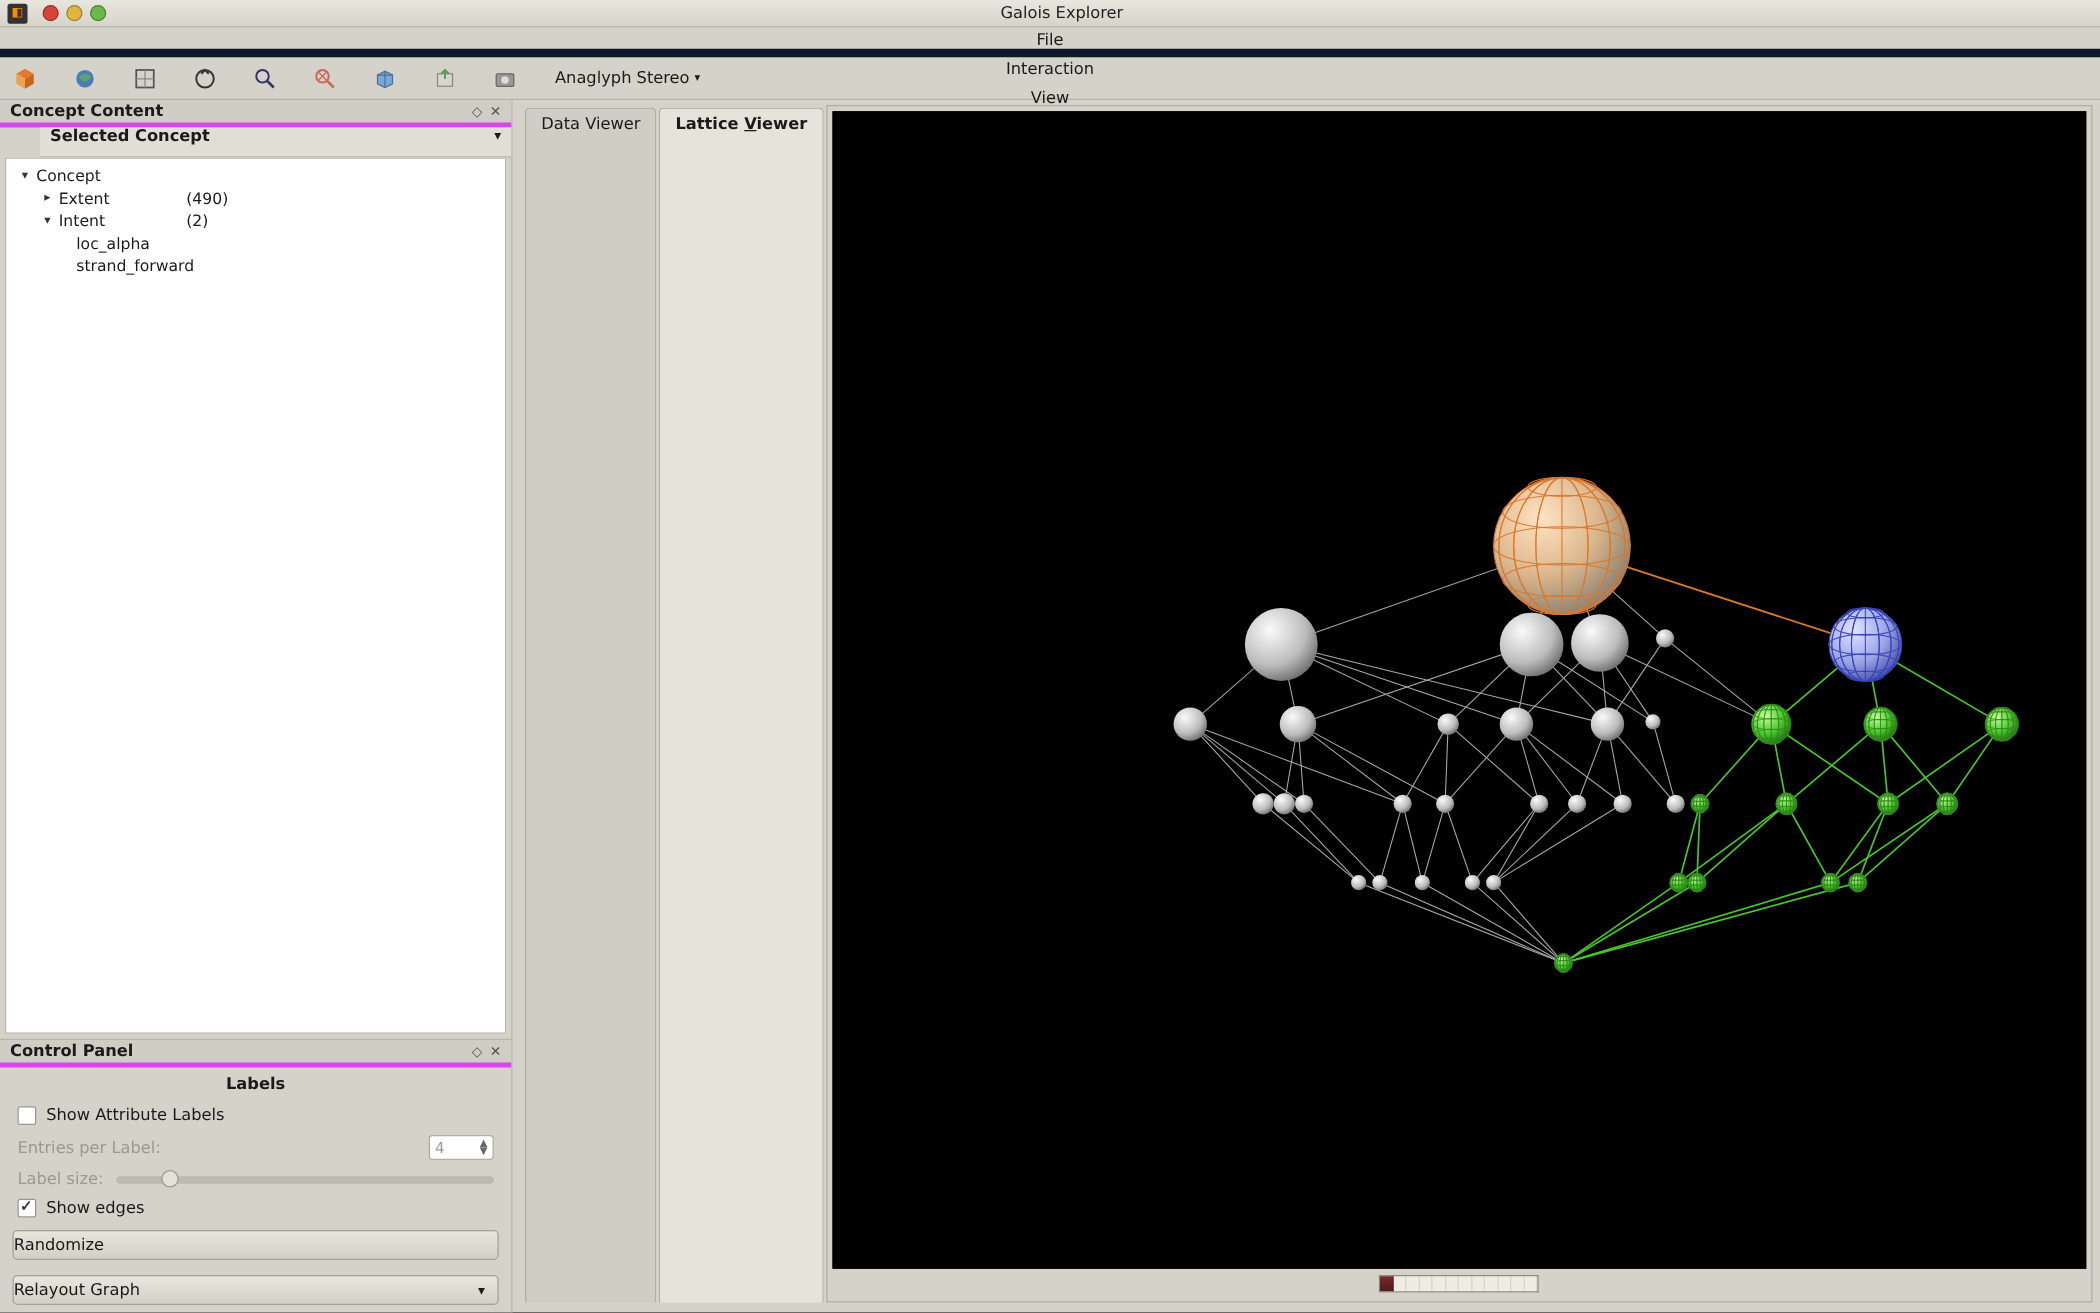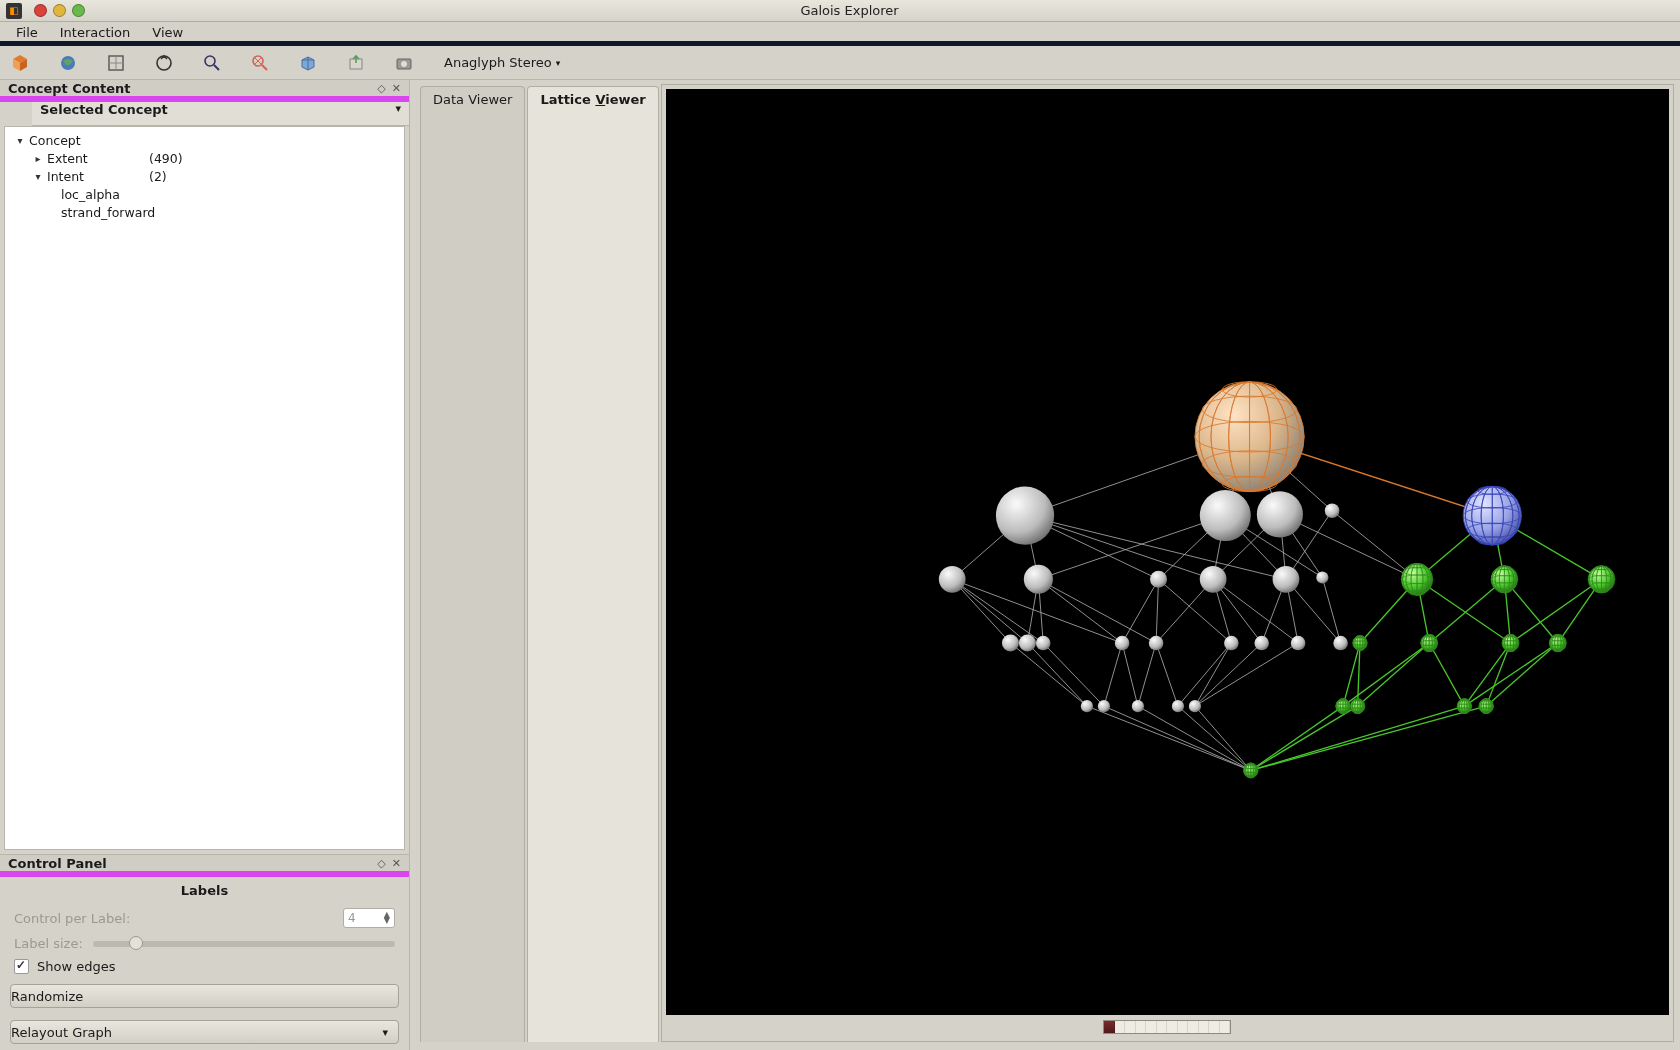--- a/index.html
+++ b/index.html
@@ -8,36 +8,36 @@
 
   
   .titlebar { height: 22px; background: linear-gradient(to bottom, #e9e6de, #d6d3cb); display:flex; align-items:center; padding:0 6px; border-bottom:1px solid #b0ada4;}
   .titlebar .icon { width:16px; height:16px; background:#333; margin-right:6px; border-radius:2px; display:flex; align-items:center; justify-content:center; font-size:10px; color:#ff8a00; }
   .mac-dots { display:flex; gap:6px; margin-left:6px; }
   .mac-dots span { width:13px; height:13px; border-radius:50%; display:inline-block; border:1px solid rgba(0,0,0,.3); }
   .dot-red{background:#d9433a;} .dot-yellow{background:#e1b63e;} .dot-green{background:#6ab94a;}
   .titlebar .title { flex:1; text-align:center; font-weight:400; font-size:13px; color:#222; }
 
   
-  .menubar { height:24px; background:#d5d2ca; display:flex; gap:2px; padding:0 6px; border-bottom:5px solid #0f172a;}
+  .menubar { height:24px; background:#d5d2ca; display:flex; align-items:center; gap:2px; padding:0 6px; border-bottom:7px solid #0f172a;flex-direction:column;}
   .menuitem { padding:3px 10px; cursor:default; }
 
   
   .toolbar { height:34px; background:#d5d2ca; display:flex; align-items:center; gap:24px; padding:0 8px; border-bottom:1px solid #b8b5ac;}
   .tbtn { width:24px; height:24px; display:flex; align-items:center; justify-content:center; cursor:pointer; border-radius:3px; }
   .tbtn svg { width:20px; height:20px; }
   .toolsel { margin-left:4px; display:flex; align-items:center; gap:4px; cursor:pointer; font-size:13px; }
   .toolsel .caret { font-size:9px; }
 
   
   .main { display:flex; height:calc(100% - 80px); }
 
   
   .sidebar { width:410px; background:#d5d2ca; border-right:1px solid #b8b5ac; display:flex; flex-direction:column; }
-  .panel-header { height:22px; background:#d0cdc5; border-bottom:6px solid #d946ef; display:flex; align-items:center; padding:0 8px; font-weight:600; }
+  .panel-header { height:22px; background:#d0cdc5; border-bottom:4px solid #d946ef; display:flex; align-items:center; padding:0 8px; font-weight:600; }
   .panel-header .spacer{flex:1;}
   .panel-header .hbtn { font-size:11px; color:#555; margin-left:6px; cursor:pointer; }
 
   .concept-content { flex:1; display:flex; flex-direction:column; min-height:0; }
   .dropdown-row { height:24px; background:#e1ded6; border-bottom:1px solid #b8b5ac; display:flex; align-items:flex-start; padding:0 8px; font-weight:600;margin-left:32px; }
   .dropdown-row .caret { margin-left:auto; font-size:11px; }
   .tree-area { flex:1; background:#fff; border:1px solid #b8b5ac; margin:0 4px 4px 4px; overflow:auto; padding:4px 4px; font-size:12.5px; }
   .tree-row { height:18px; display:flex; align-items:center; white-space:nowrap; }
   .tree-indent{display:inline-block;}
   .tw { width:14px; height:14px; display:inline-flex; align-items:center; justify-content:center; font-size:10px; color:#333; margin-right:2px; cursor:pointer;}
@@ -205,23 +205,27 @@
 
     <div class="control-panel">
       <div class="panel-header">
         <span>Control Panel</span>
         <span class="spacer"></span>
         <span class="hbtn">◇</span>
         <span class="hbtn">✕</span>
       </div>
       <div class="section-title">Labels</div>
 
+      <label class="check-row">
+        <input type="checkbox" class="chk" style="">
+        <span>Show Attribute Labels</span>
+      </label>
 
       <div class="row-between muted">
-        <span>Control per Label:</span>
+        <span>Entries per Label:</span>
         <div class="spin">
           <span>4</span>
           <span class="arrows">▲<br>▼</span>
         </div>
       </div>
 
       <div class="slider-row muted">
         <span>Label size:</span>
         <div class="slider">
             <div class="thumb"></div>

